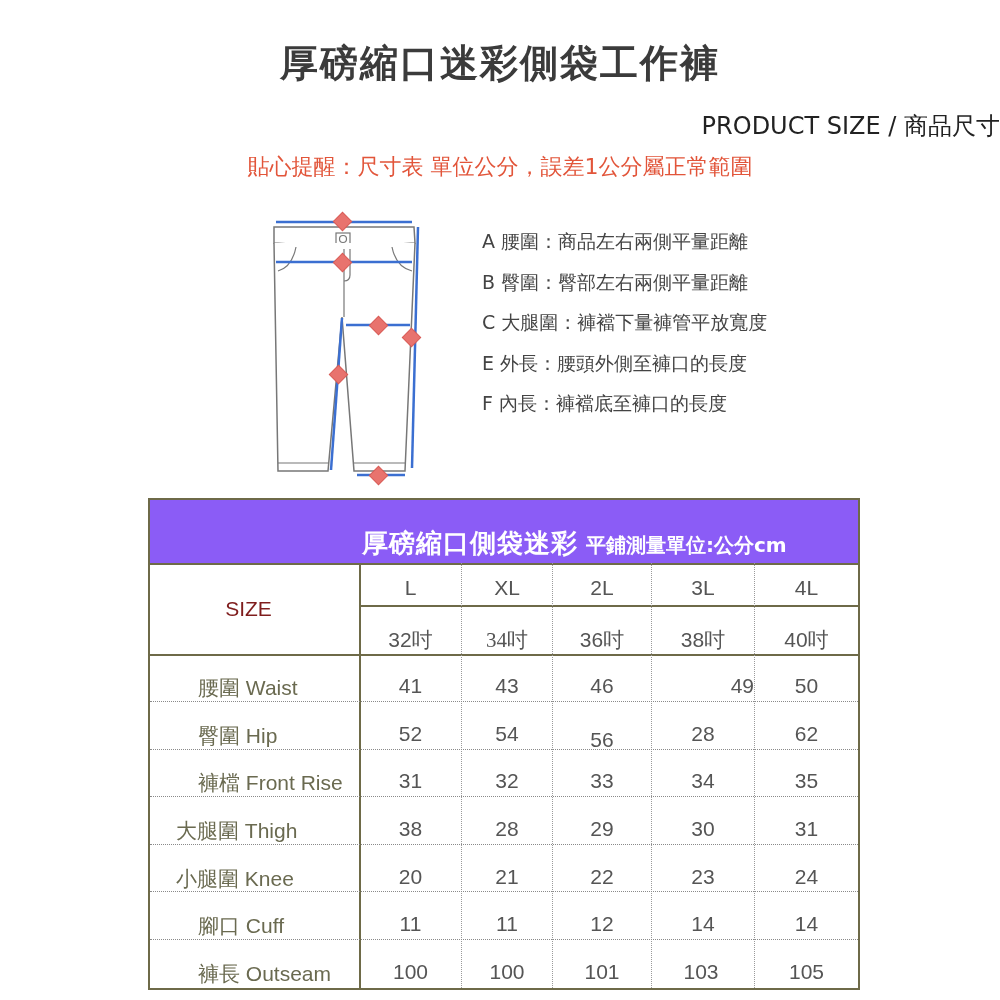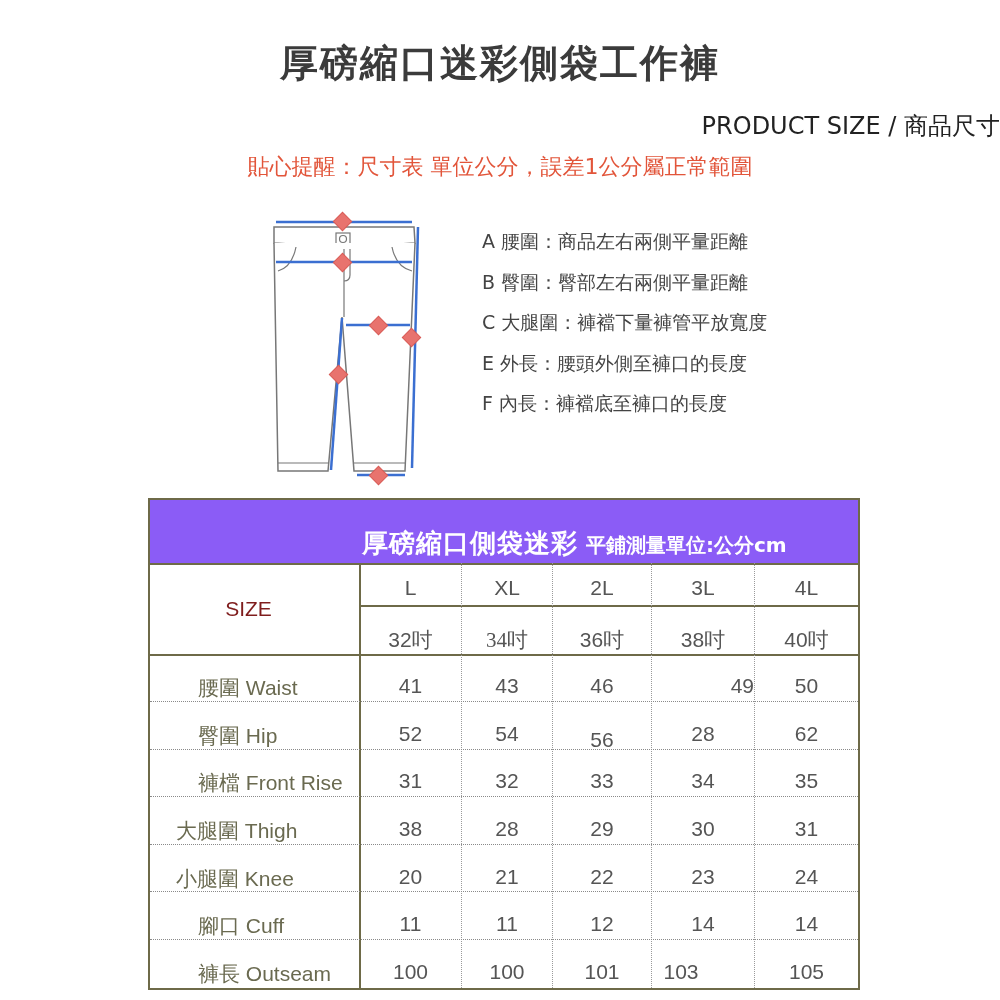--- a/index.html
+++ b/index.html
@@ -149,15 +149,15 @@
   <div class="cell" style="left:210px; width:101px; top:412px;">11</div>
   <div class="cell" style="left:312px; width:90px; top:412px;">11</div>
   <div class="cell" style="left:403px; width:98px; top:412px;">12</div>
   <div class="cell" style="left:502px; width:102px; top:412px;">14</div>
   <div class="cell" style="left:605px; width:103px; top:412px;">14</div>
 
   <div class="rlabel" style="left:48px; top:460px;">褲長 Outseam</div>
   <div class="cell" style="left:210px; width:101px; top:460px;">100</div>
   <div class="cell" style="left:312px; width:90px; top:460px;">100</div>
   <div class="cell" style="left:403px; width:98px; top:460px;">101</div>
-  <div class="cell" style="left:480px; width:102px; top:460px;text-align:center;">103</div>
+  <div class="cell" style="left:500px; width:102px; top:460px;text-align:center;">103</div>
   <div class="cell" style="left:605px; width:103px; top:460px;">105</div>
 </div>
 
 </body></html>

